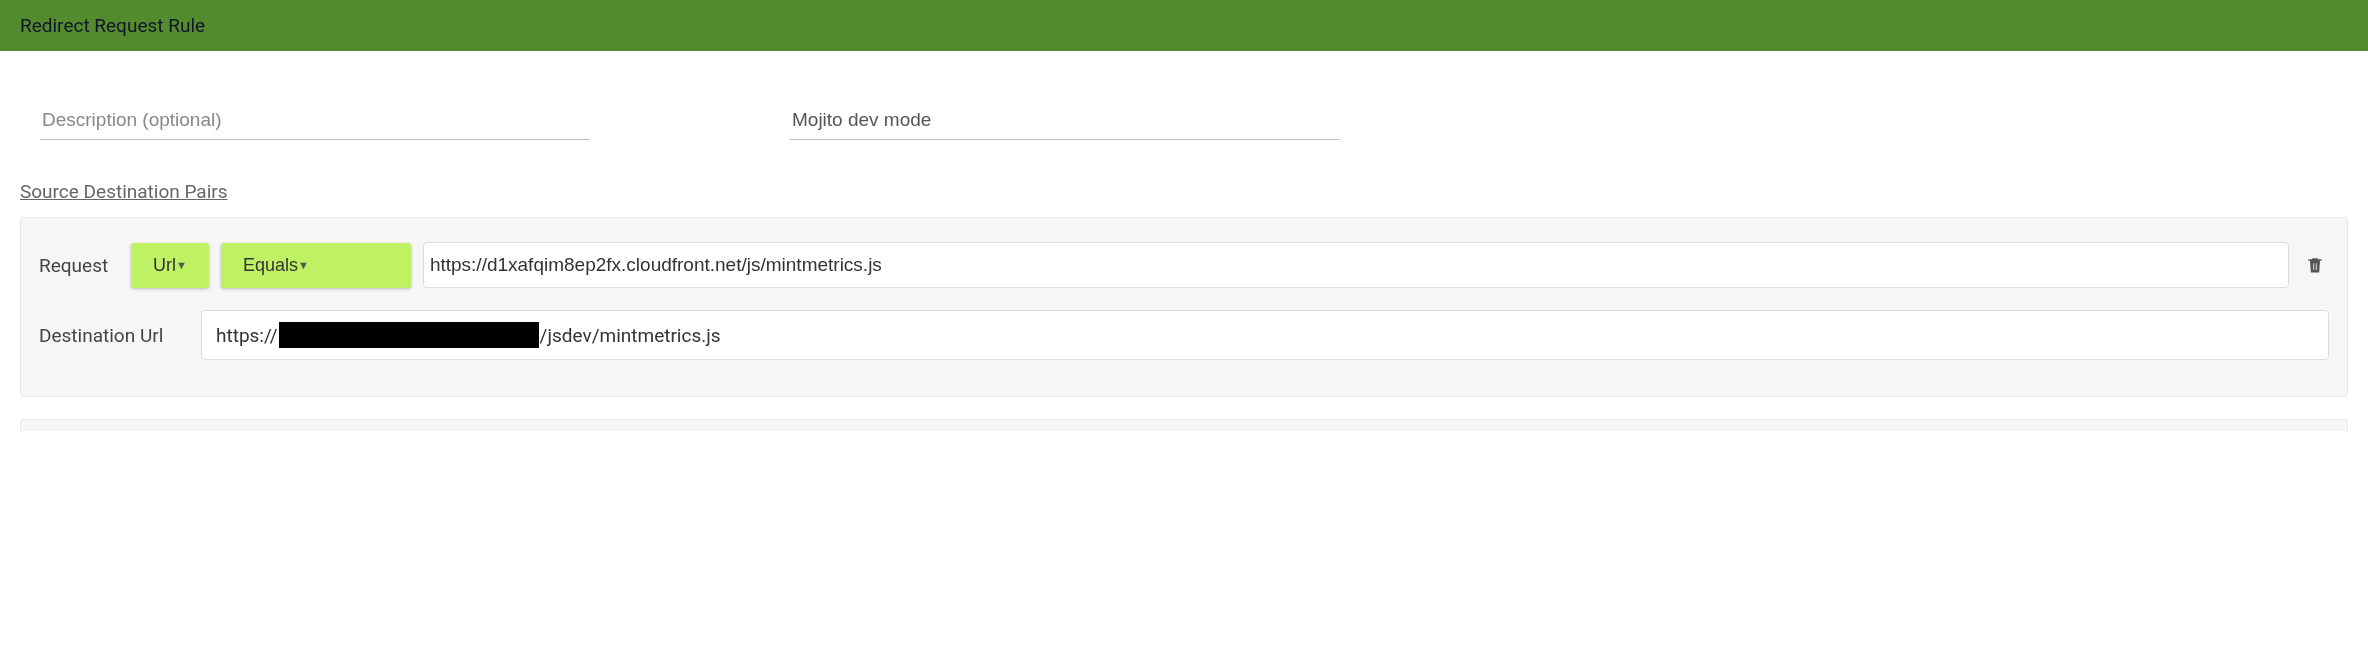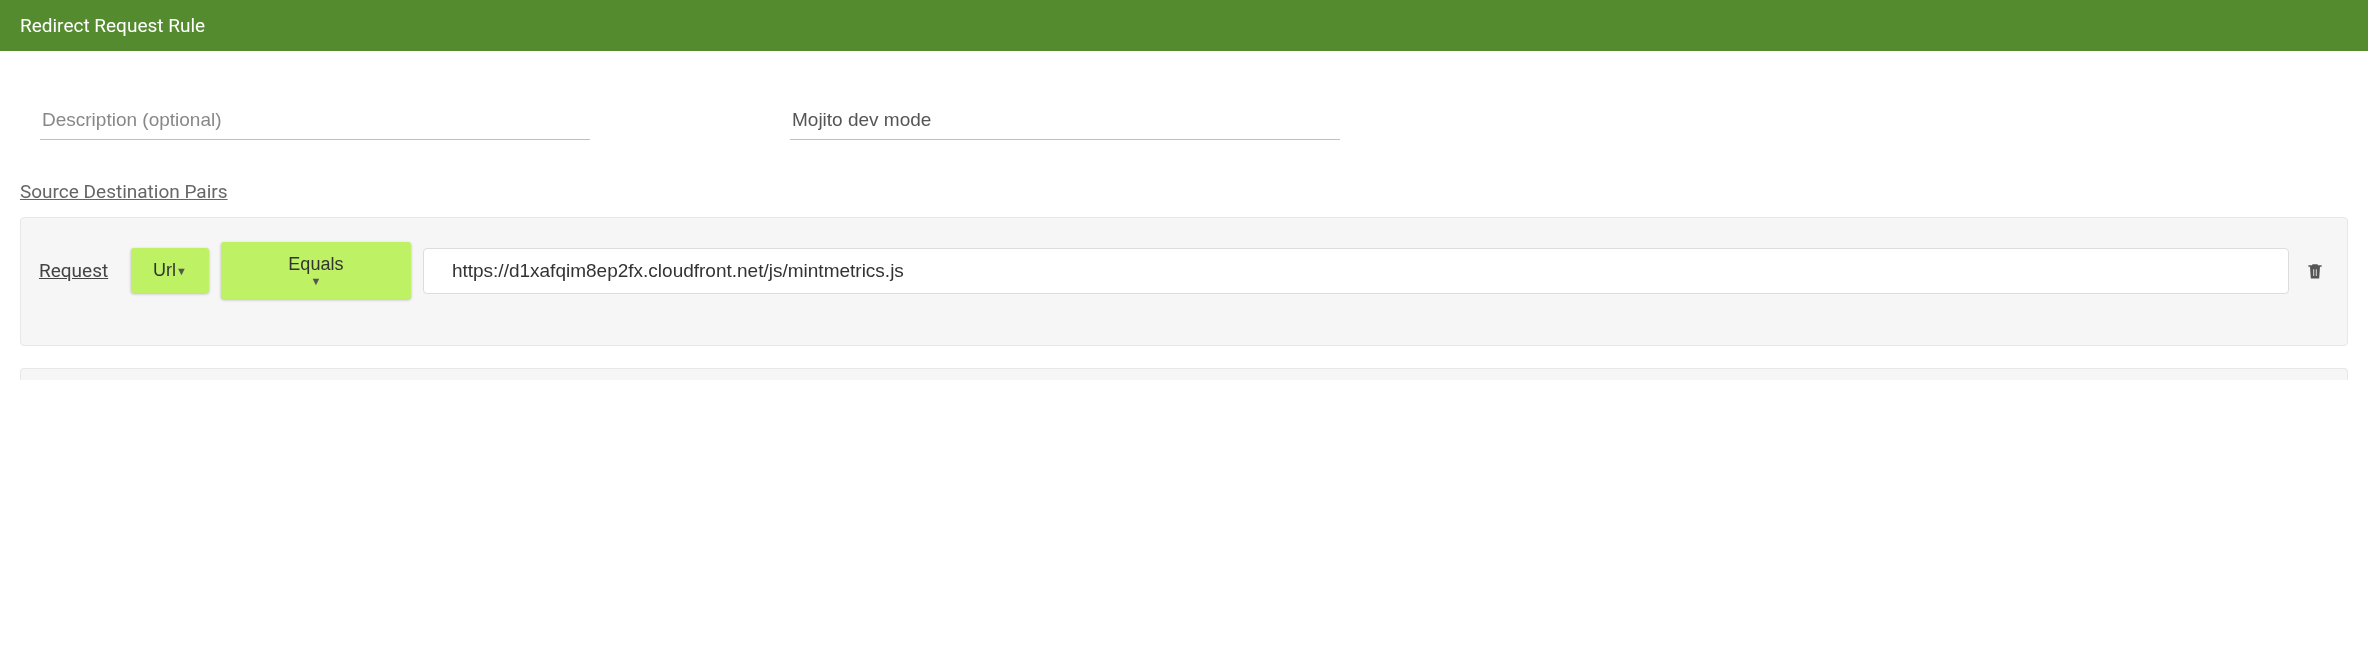--- a/index.html
+++ b/index.html
@@ -7,21 +7,21 @@
       margin: 0;
       padding: 0;
     }
     body {
       font-family: -apple-system, BlinkMacSystemFont, "Segoe UI", Roboto, "Helvetica Neue", Arial, sans-serif;
       background: #fff;
       color: #333;
     }
     .header {
       background: #558b2f;
-      color: #ffffff;
+      color: #0f172a;
       display: flex;
       padding: 14px 20px;
       font-size: 19px;
     }
     .header-title {
       flex: 0 0 auto;
       font-weight: 400;
     }
     .header-spacer {
       flex: 1;
@@ -90,21 +90,20 @@
     .request-row {
       display: flex;
       align-items: center;
       gap: 12px;
       margin-bottom: 22px;
     }
     .row-label {
       font-size: 19px;
       color: #444;
       min-width: 80px;
-      text-decoration: underline;
     }
     .dest-row-label {
       min-width: 150px;
     }
     .dropdown-btn {
       background: #bef264;
       border: none;
       box-shadow: 0 1px 3px rgba(0,0,0,0.25);
       border-radius: 3px;
       padding: 12px 22px;
@@ -116,21 +115,21 @@
       gap: 0;
     }
     .dropdown-btn .caret {
       font-size: 11px;
       color: #555;
     }
     .value-input {
       flex: 1;
       border: 1px solid #ddd;
       border-radius: 4px;
-      padding: 11px 28px;
+      padding: 11px 6px;
       font-size: 19px;
       color: #333;
       outline: none;
       background: #fff;
     }
     .trash-btn {
       background: none;
       border: none;
       cursor: pointer;
       color: #555;
@@ -199,29 +198,37 @@
 
   <div class="section-label">Source Destination Pairs</div>
 
   <div class="pairs-container">
     <div class="request-row">
       <span class="row-label">Request</span>
       <button class="dropdown-btn">
         <span>Url</span>
         <span class="caret">▼</span>
       </button>
-      <button class="dropdown-btn" style="min-width:190px;justify-content:flex-start;flex-direction:column;">
+      <button class="dropdown-btn" style="min-width:190px;justify-content:flex-start;">
         <span>Equals</span>
         <span class="caret">▼</span>
       </button>
       <input type="text" class="value-input" value="https://d1xafqim8ep2fx.cloudfront.net/js/mintmetrics.js" style="">
       <button class="trash-btn">
         <svg viewBox="0 0 24 24">
           <path fill="currentColor" d="M6 7h12l-1 14H7L6 7zm3-3h6l1 2H8l1-2zM4 5h16v2H4V5z M10 10v8h1v-8h-1zm3 0v8h1v-8h-1z"></path>
         </svg>
       </button>
     </div>
 
+    <div class="dest-row">
+      <span class="row-label dest-row-label">Destination Url</span>
+      <div class="dest-input-wrapper">
+        <span>https://</span>
+        <span class="redacted-block"></span>
+        <span>/jsdev/mintmetrics.js</span>
+      </div>
+    </div>
 
   </div>
 
   <div class="next-section"></div>
 </div>
 
 </body></html>

